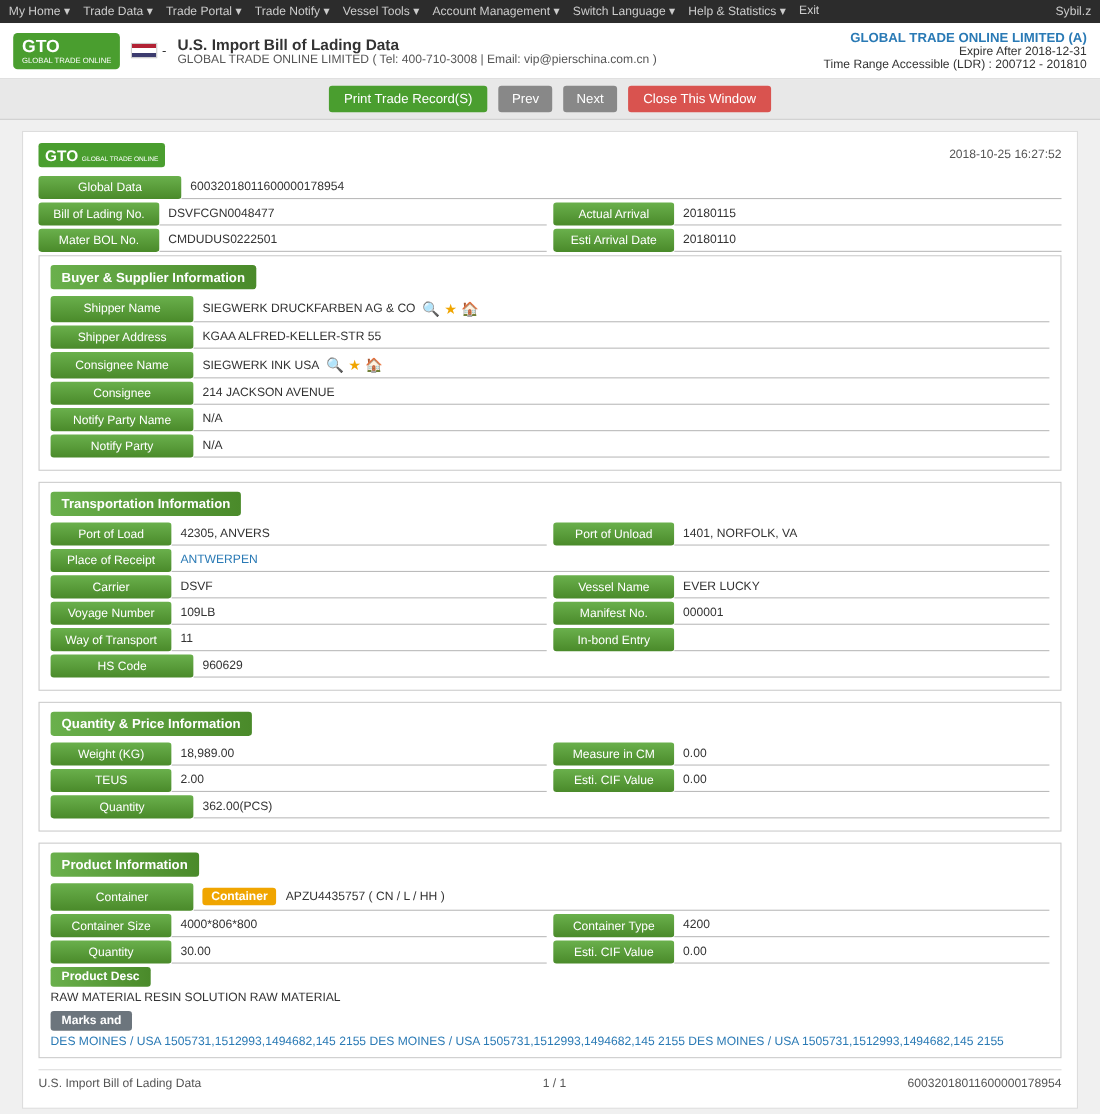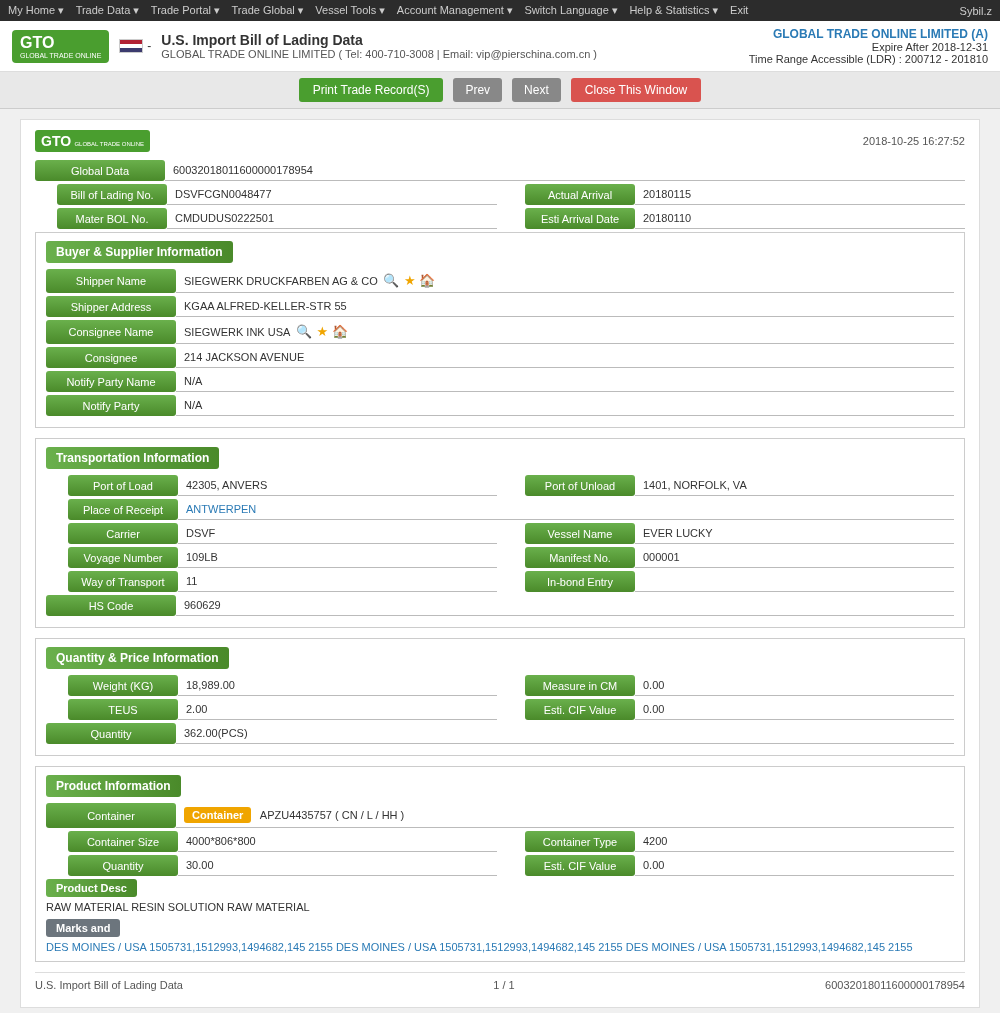--- a/index.html
+++ b/index.html
@@ -43,21 +43,21 @@
     .record-logo-text { color: #fff; font-weight: bold; font-size: 14px; }
     .record-logo-sub { color: #fff; font-size: 6px; }
     .record-timestamp { color: #555; font-size: 11px; }
 
     
     .field-row { display: flex; align-items: stretch; margin-bottom: 3px; }
     .field-label { background: linear-gradient(to bottom, #6ab04c, #4a8a2a); color: #fff; padding: 4px 8px; min-width: 130px; text-align: center; font-size: 11px; border-radius: 3px; display: flex; align-items: center; justify-content: center; }
     .field-value { background: #fff; border-bottom: 1px solid #bbb; padding: 4px 8px; flex: 1; font-size: 11px; color: #333; }
 
     .double-row { display: flex; gap: 6px; margin-bottom: 3px; }
-    .double-row .field-half { display: flex; flex: 1; align-items: stretch; margin-left: 22px; }
+    .double-row .field-half { display: flex; flex: 1; align-items: stretch; }
     .double-row .field-label { min-width: 110px; }
     .double-row .field-value { flex: 1; }
 
     
     .section-header { background: linear-gradient(to right, #6ab04c, #4a8a2a); color: #fff; padding: 4px 10px; font-size: 12px; font-weight: bold; margin-bottom: 6px; border-radius: 3px; display: inline-block; }
 
     .section-box { border: 1px solid #ccc; padding: 8px 10px; margin-bottom: 10px; }
 
     
     .icon-search { color: #888; cursor: pointer; font-size: 13px; }
@@ -80,21 +80,21 @@
     .marks-text { font-size: 11px; color: #2a7ab5; }
   </style>
 </head>
 <body>
 
 <div class="top-nav">
   <div class="top-nav-left">
     <span class="top-nav-item">My Home ▾</span>
     <span class="top-nav-item">Trade Data ▾</span>
     <span class="top-nav-item">Trade Portal ▾</span>
-    <span class="top-nav-item">Trade Global ▾</span>
+    <span class="top-nav-item">Trade Notify ▾</span>
     <span class="top-nav-item">Vessel Tools ▾</span>
     <span class="top-nav-item">Account Management ▾</span>
     <span class="top-nav-item">Switch Language ▾</span>
     <span class="top-nav-item">Help &amp; Statistics ▾</span>
     <span class="top-nav-item">Exit</span>
   </div>
   <div class="top-nav-right">Sybil.z</div>
 </div>
 
 <div class="header">

